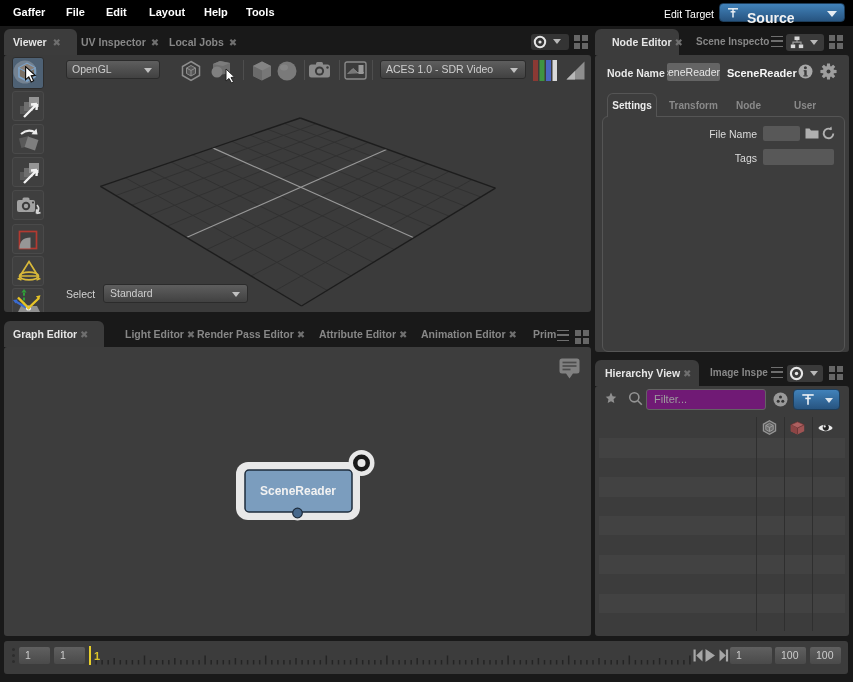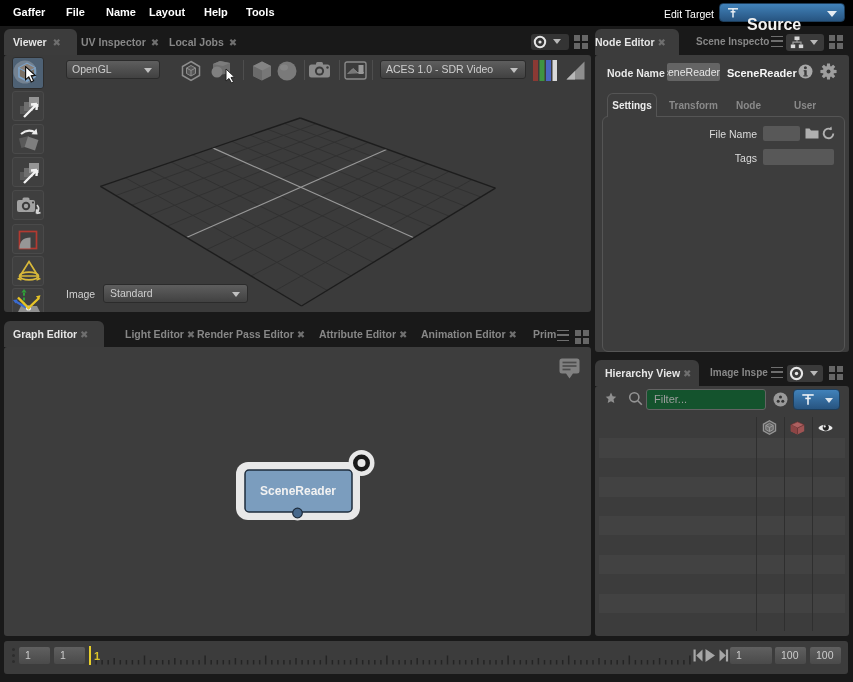--- a/index.html
+++ b/index.html
@@ -25,34 +25,34 @@
 .toolbtn{position:absolute;width:32px;height:30px;background:#3f3f3f;border:1px solid #4a4a4a;border-radius:3px;overflow:hidden;}
 .bluebtn{position:absolute;background:linear-gradient(#4182ba,#275480);border:1px solid #1d3d5a;border-radius:4px;}
 </style>
 </head>
 <body>
 <div id="app">
 
 <div id="menubar">
   <span class="mi" style="left:13px;">Gaffer</span>
   <span class="mi" style="left:66px;">File</span>
-  <span class="mi" style="left:106px;">Name</span>
+  <span class="mi" style="left:106px;">Edit</span>
   <span class="mi" style="left:149px;">Layout</span>
   <span class="mi" style="left:204px;">Help</span>
   <span class="mi" style="left:246px;">Tools</span>
   <span class="mi" style="left:664px;font-weight:normal;font-size:10.5px;top:8px;">Edit Target</span>
   <div class="bluebtn" style="left:719px;top:3px;width:126px;height:19px;">
     <svg class="abs" style="left:6px;top:2px;" width="14" height="14" viewBox="0 0 14 14">
       <g stroke="#e9eef3" stroke-width="1.5" fill="none">
         <path d="M2 2.8 h10"></path>
             <path d="M4.6 5.8 h4.8"></path>
             <path d="M7 2.8 v8.7"></path>
       </g>
     </svg>
-    <span style="position:absolute;left:27px;top:12px;color:#f2f2f2;font-size:16px;">Source</span>
+    <span style="position:absolute;left:27px;top:6px;color:#f2f2f2;font-size:14px;">Source</span>
     <span style="position:absolute;right:7px;top:7px;width:0;height:0;border-left:5.5px solid transparent;border-right:5.5px solid transparent;border-top:6px solid #e6ecf2;"></span>
   </div>
 </div>
 
 <div class="abs" style="left:4px;top:29px;width:587px;height:26px;background:#232323;z-index:-1;"></div>
 <div class="abs" style="left:595px;top:29px;width:254px;height:26px;background:#232323;z-index:-1;"></div>
 <div class="abs" style="left:4px;top:321px;width:587px;height:26px;background:#232323;z-index:-1;"></div>
 <div class="abs" style="left:595px;top:360px;width:254px;height:26px;background:#232323;z-index:-1;"></div>
 
 <div class="panel" id="viewer" style="left:4px;top:55px;width:587px;height:257px;background:#3b3b3b;"></div>
@@ -220,25 +220,25 @@
           <path d="M11 16 V2"></path>
         </g>
   <path d="M11 0 l-2.6 3.6 h5.2 z" fill="#2f9e3a"></path>
   <path d="M2 12 L13 18.5" stroke="#3a6bd0" stroke-width="2.2" fill="none"></path>
   <path d="M0 11 l4.8 -0.4 -2.2 4 z" fill="#3a6bd0"></path>
   <path d="M5 8.5 L15.5 19 L26 9" stroke="#e6c327" stroke-width="2.4" fill="none"></path>
   <path d="M27.5 6.2 l-4.6 1 3.2 3.4 z" fill="#e6c327"></path>
 </svg>
     </div>
 
-<span class="abs" style="left:66px;top:288px;color:#d2d2d2;font-size:10.5px;">Image</span>
+<span class="abs" style="left:66px;top:288px;color:#d2d2d2;font-size:10.5px;">Select</span>
 <div class="drop" style="left:103px;top:284px;width:145px;height:19px;line-height:17px;padding-left:6px;">Standard<span class="arr"></span></div>
 
 <div class="panel" id="nodeed" style="left:595px;top:55px;width:254px;height:297px;"></div>
-<div class="tab active" style="left:595px;top:29px;width:84px;padding-left:0;">Node Editor <span class="tx">✖</span></div>
+<div class="tab active" style="left:595px;top:29px;width:84px;padding-left:17px;">Node Editor <span class="tx">✖</span></div>
 <div class="tab" style="left:696px;top:29px;width:74px;overflow:hidden;font-size:10px;">Scene Inspecto</div>
 <div class="ham" style="left:771px;top:36px;"></div>
 <div class="abs" style="left:786px;top:34px;width:38px;height:17px;background:#3a3a3a;border-radius:3px;">
   <svg class="abs" style="left:4px;top:2px;" width="14" height="13" viewBox="0 0 14 13">
     <rect x="4.5" y="0.5" width="5" height="3.6" fill="#d8d8d8"></rect>
     <path d="M7 4 v2.2 M3 8.5 v-2.3 h8 v2.3" stroke="#9a9a9a" stroke-width="1.2" fill="none"></path>
     <rect x="0.8" y="8.5" width="4.4" height="3.6" fill="#d8d8d8"></rect>
     <rect x="8.8" y="8.5" width="4.4" height="3.6" fill="#d8d8d8"></rect>
   </svg>
   <span class="abs" style="left:24px;top:6px;width:0;height:0;border-left:4px solid transparent;border-right:4px solid transparent;border-top:5px solid #b8b8b8;"></span>
@@ -316,21 +316,21 @@
       <div style="left:7.6px;top:7.6px;"></div>
     </div>
 
 <svg class="abs" style="left:605px;top:392px;" width="12" height="12" viewBox="0 0 16 16">
   <path d="M8 0.8 L10.2 5.6 15 6.2 11.4 9.6 12.4 14.8 8 12.2 3.6 14.8 4.6 9.6 1 6.2 5.8 5.6 Z" fill="#8f8f8f"></path>
 </svg>
 <svg class="abs" style="left:628px;top:391px;" width="15" height="15" viewBox="0 0 19 19">
   <circle cx="8" cy="8" r="5.8" fill="none" stroke="#949494" stroke-width="2"></circle>
   <path d="M12.4 12.4 L17.5 17.5" stroke="#949494" stroke-width="2"></path>
 </svg>
-<div class="abs" style="left:646px;top:389px;width:120px;height:21px;background:#14532d;border:1px solid #636363;border-radius:3px;color:#9e9e9e;font-size:11px;line-height:19px;padding-left:7px;">Filter...</div>
+<div class="abs" style="left:646px;top:389px;width:120px;height:21px;background:#701a75;border:1px solid #636363;border-radius:3px;color:#9e9e9e;font-size:11px;line-height:19px;padding-left:7px;">Filter...</div>
 <svg class="abs" style="left:773px;top:392px;" width="15" height="15" viewBox="0 0 15 15">
   <circle cx="7.5" cy="7.5" r="7" fill="#999"></circle>
   <circle cx="7.5" cy="4.9" r="1.5" fill="#333"></circle>
   <circle cx="5.2" cy="9.3" r="1.5" fill="#333"></circle>
   <circle cx="9.8" cy="9.3" r="1.5" fill="#333"></circle>
 </svg>
 <div class="bluebtn" style="left:793px;top:389px;width:47px;height:21px;">
   <svg class="abs" style="left:6px;top:2px;" width="16" height="16" viewBox="0 0 14 14">
     <g stroke="#eef2f6" stroke-width="1.4" fill="none">
       <path d="M2 2.6 h10"></path>

